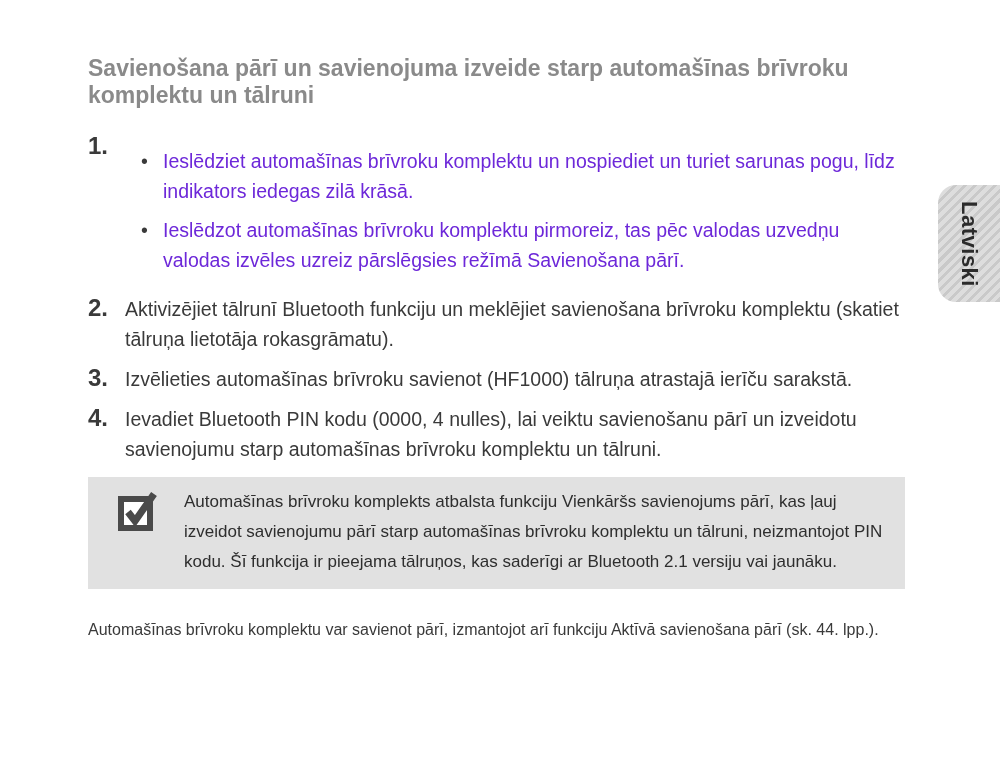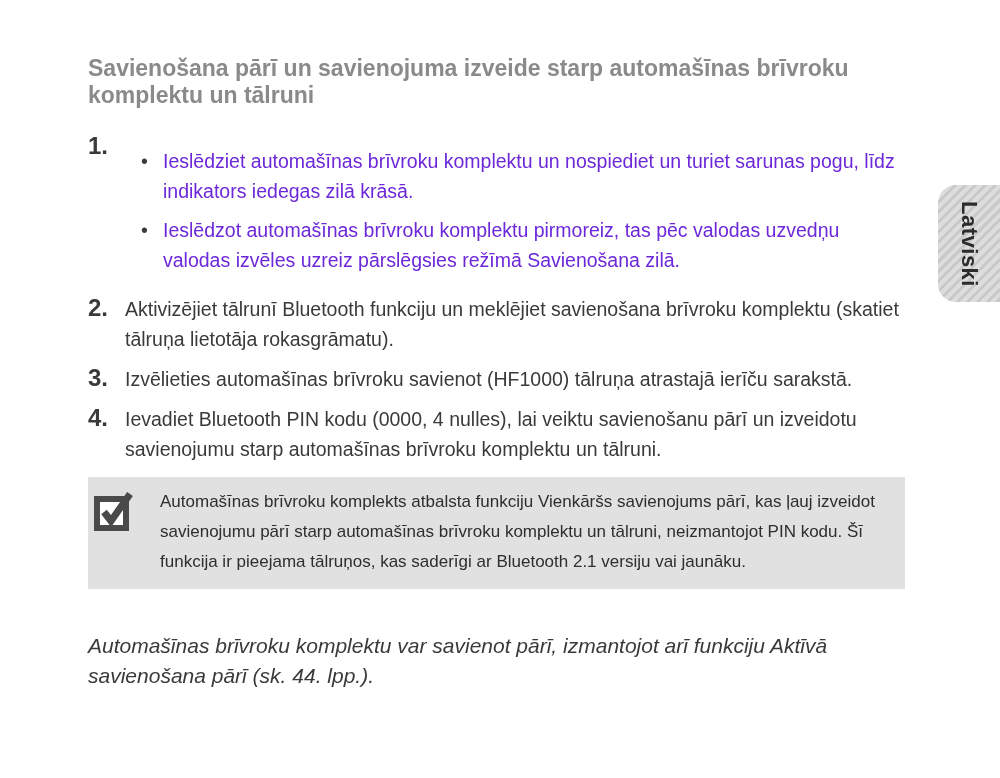--- a/index.html
+++ b/index.html
@@ -68,41 +68,40 @@
     color: #6d28d9;
     max-width: 745px;
   }
 
   .note-box {
     margin-top: 13px;
     width: 817px;
     background: #e1e1e1;
     display: flex;
     align-items: flex-start;
-    padding: 10px 14px 12px 4px;
+    padding: 10px 14px 12px 28px;
   }
   .note-icon {
     flex: 0 0 44px;
     margin-top: 2px;
   }
   .note-text {
     margin-left: 24px;
     font-size: 17px;
     line-height: 30px;
     color: #2e2e2e;
     max-width: 726px;
   }
 
   .footer-paragraph {
-    margin-top: 42px;
-    font-size: 21px;
+    margin-top: 26px;
+    font-size: 16px;
     line-height: 30px;
     color: #3a3a3a;
     max-width: 800px;
-    font-style: italic;
   }
 
   .page-number {
     position: absolute;
     right: 84px;
     top: 730px;
     font-size: 25px;
     color: #3d3d3d;
   }
 
@@ -152,21 +151,21 @@
     <div class="step">
       <div class="step-number">1.</div>
       <div class="step-body">
         <div class="bullets">
           <div class="bullet">
             <div class="bullet-marker">•</div>
             <div class="bullet-text">Ieslēdziet automašīnas brīvroku komplektu un nospiediet un turiet sarunas pogu, līdz indikators iedegas zilā krāsā.</div>
           </div>
           <div class="bullet">
             <div class="bullet-marker">•</div>
-            <div class="bullet-text">Ieslēdzot automašīnas brīvroku komplektu pirmoreiz, tas pēc valodas uzvedņu valodas izvēles uzreiz pārslēgsies režīmā Savienošana zilā.</div>
+            <div class="bullet-text">Ieslēdzot automašīnas brīvroku komplektu pirmoreiz, tas pēc valodas uzvedņu valodas izvēles uzreiz pārslēgsies režīmā Savienošana pārī.</div>
           </div>
         </div>
       </div>
     </div>
 
     <div class="step">
       <div class="step-number">2.</div>
       <div class="step-body">Aktivizējiet tālrunī Bluetooth funkciju un meklējiet savienošana brīvroku komplektu (skatiet tālruņa lietotāja rokasgrāmatu).</div>
     </div>
 

